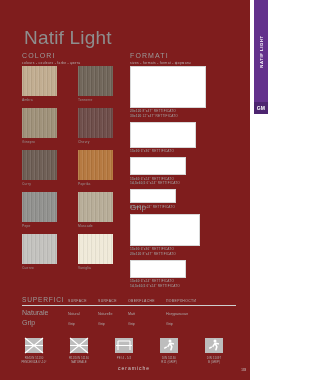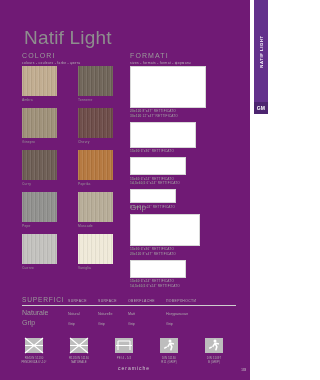--- a/index.html
+++ b/index.html
@@ -2,21 +2,21 @@
 <html><head>
 <meta charset="utf-8">
 <title>Natif Light</title>
 <style>
   html,body{margin:0;padding:0;}
   body{
     width:268px;height:380px;background:#ffffff;
     font-family:"Liberation Sans", sans-serif;
     color:#8c8c8c;overflow:hidden;position:relative;
   }
-  .page{position:absolute;inset:0;background:#701a75;}
+  .page{position:absolute;inset:0;background:#7f1d1d;}
 
   
   .side-tab{
     position:absolute;right:0;top:0;width:18px;height:380px;
     background:#ffffff;
   }
   .side-tab .bar{
     position:absolute;left:4px;top:0;width:14px;height:102px;
     background:#63318c;
   }

